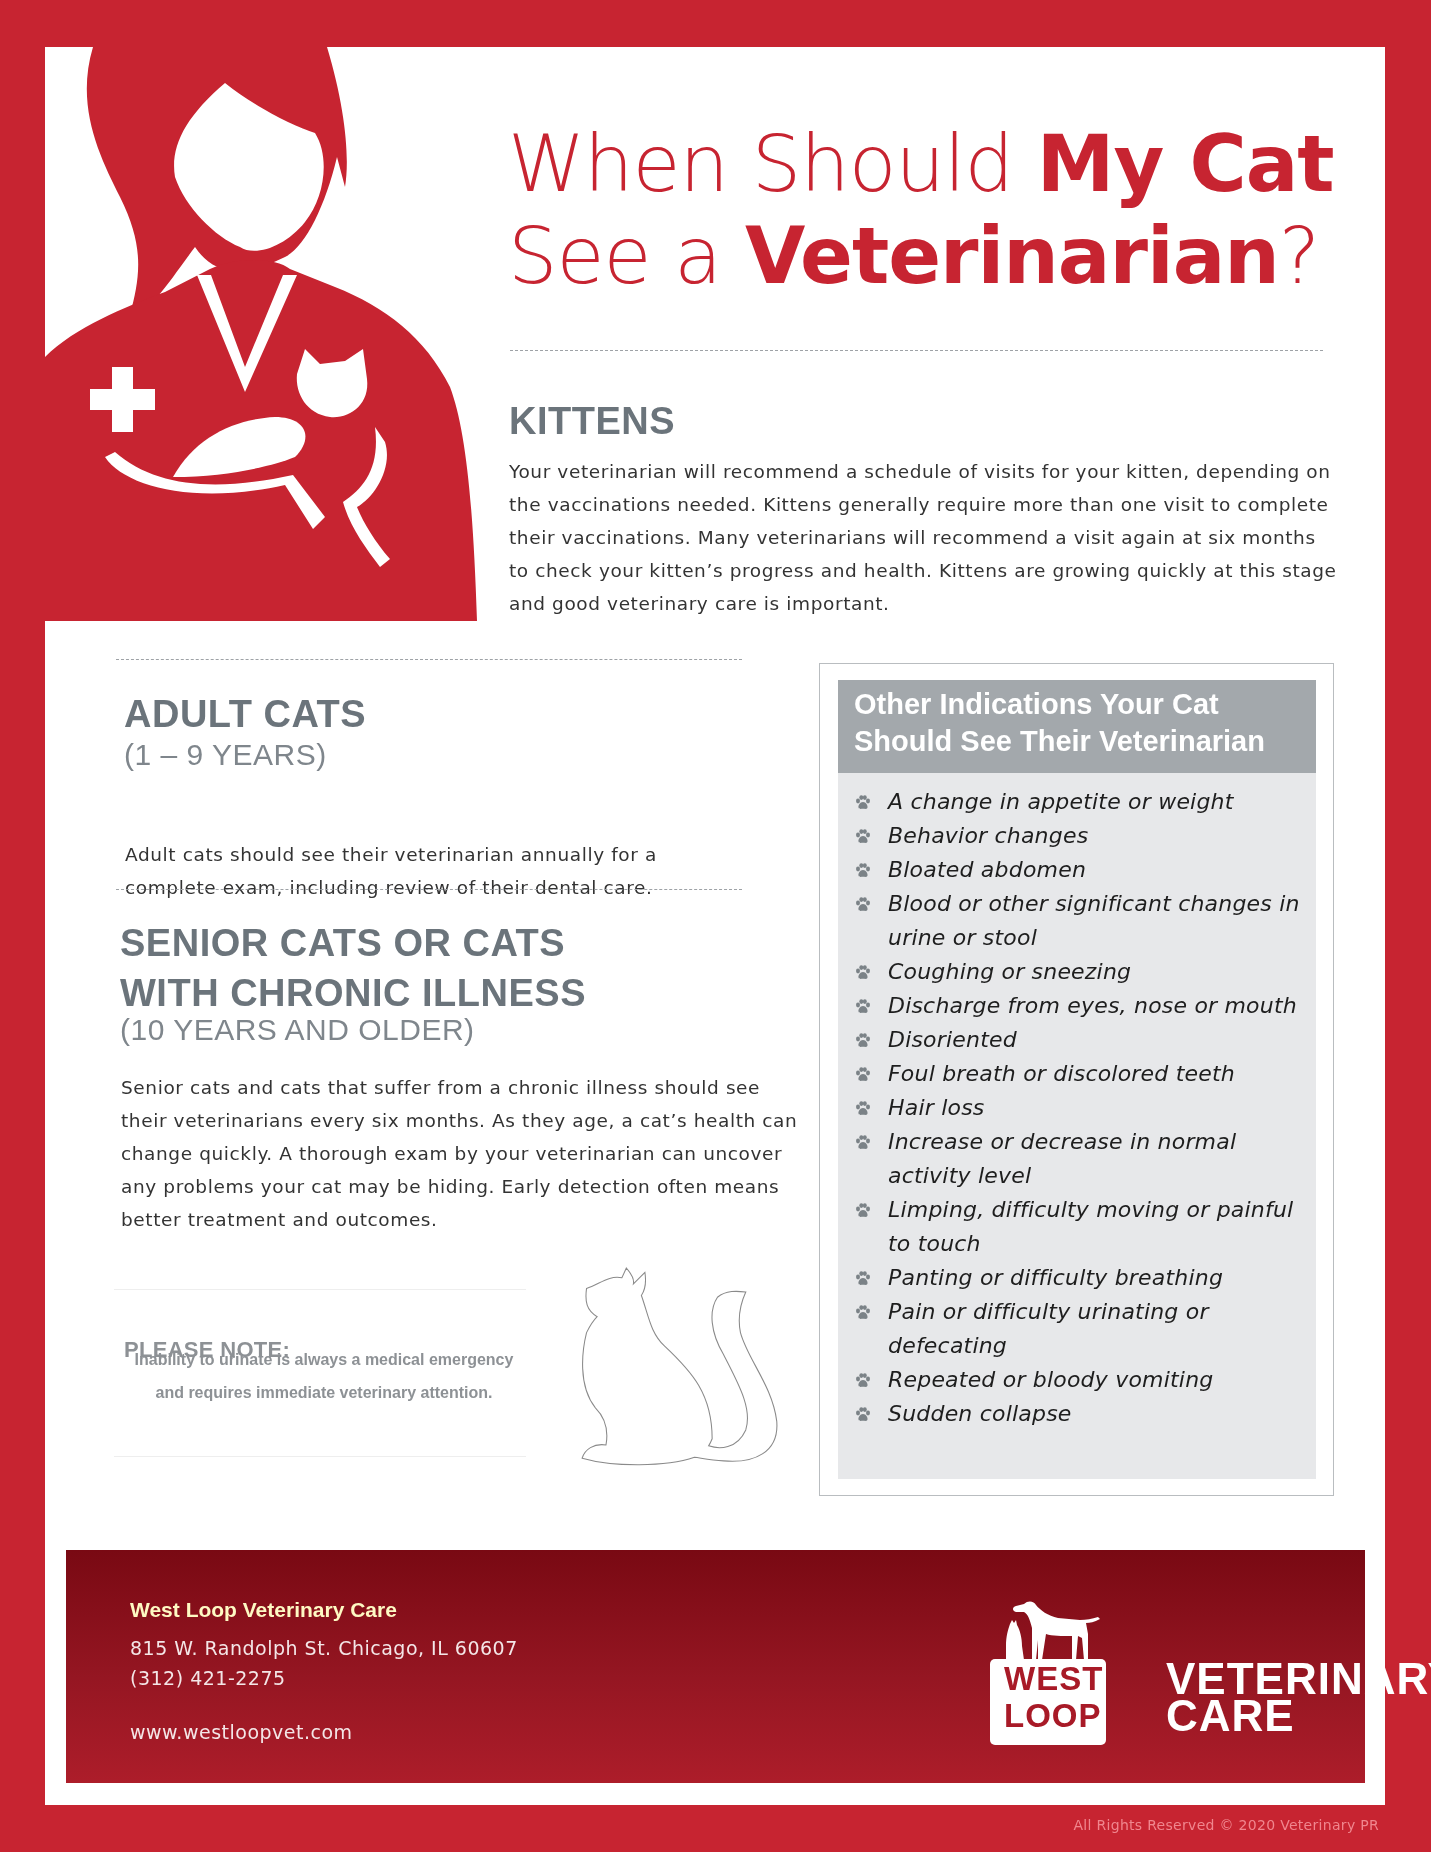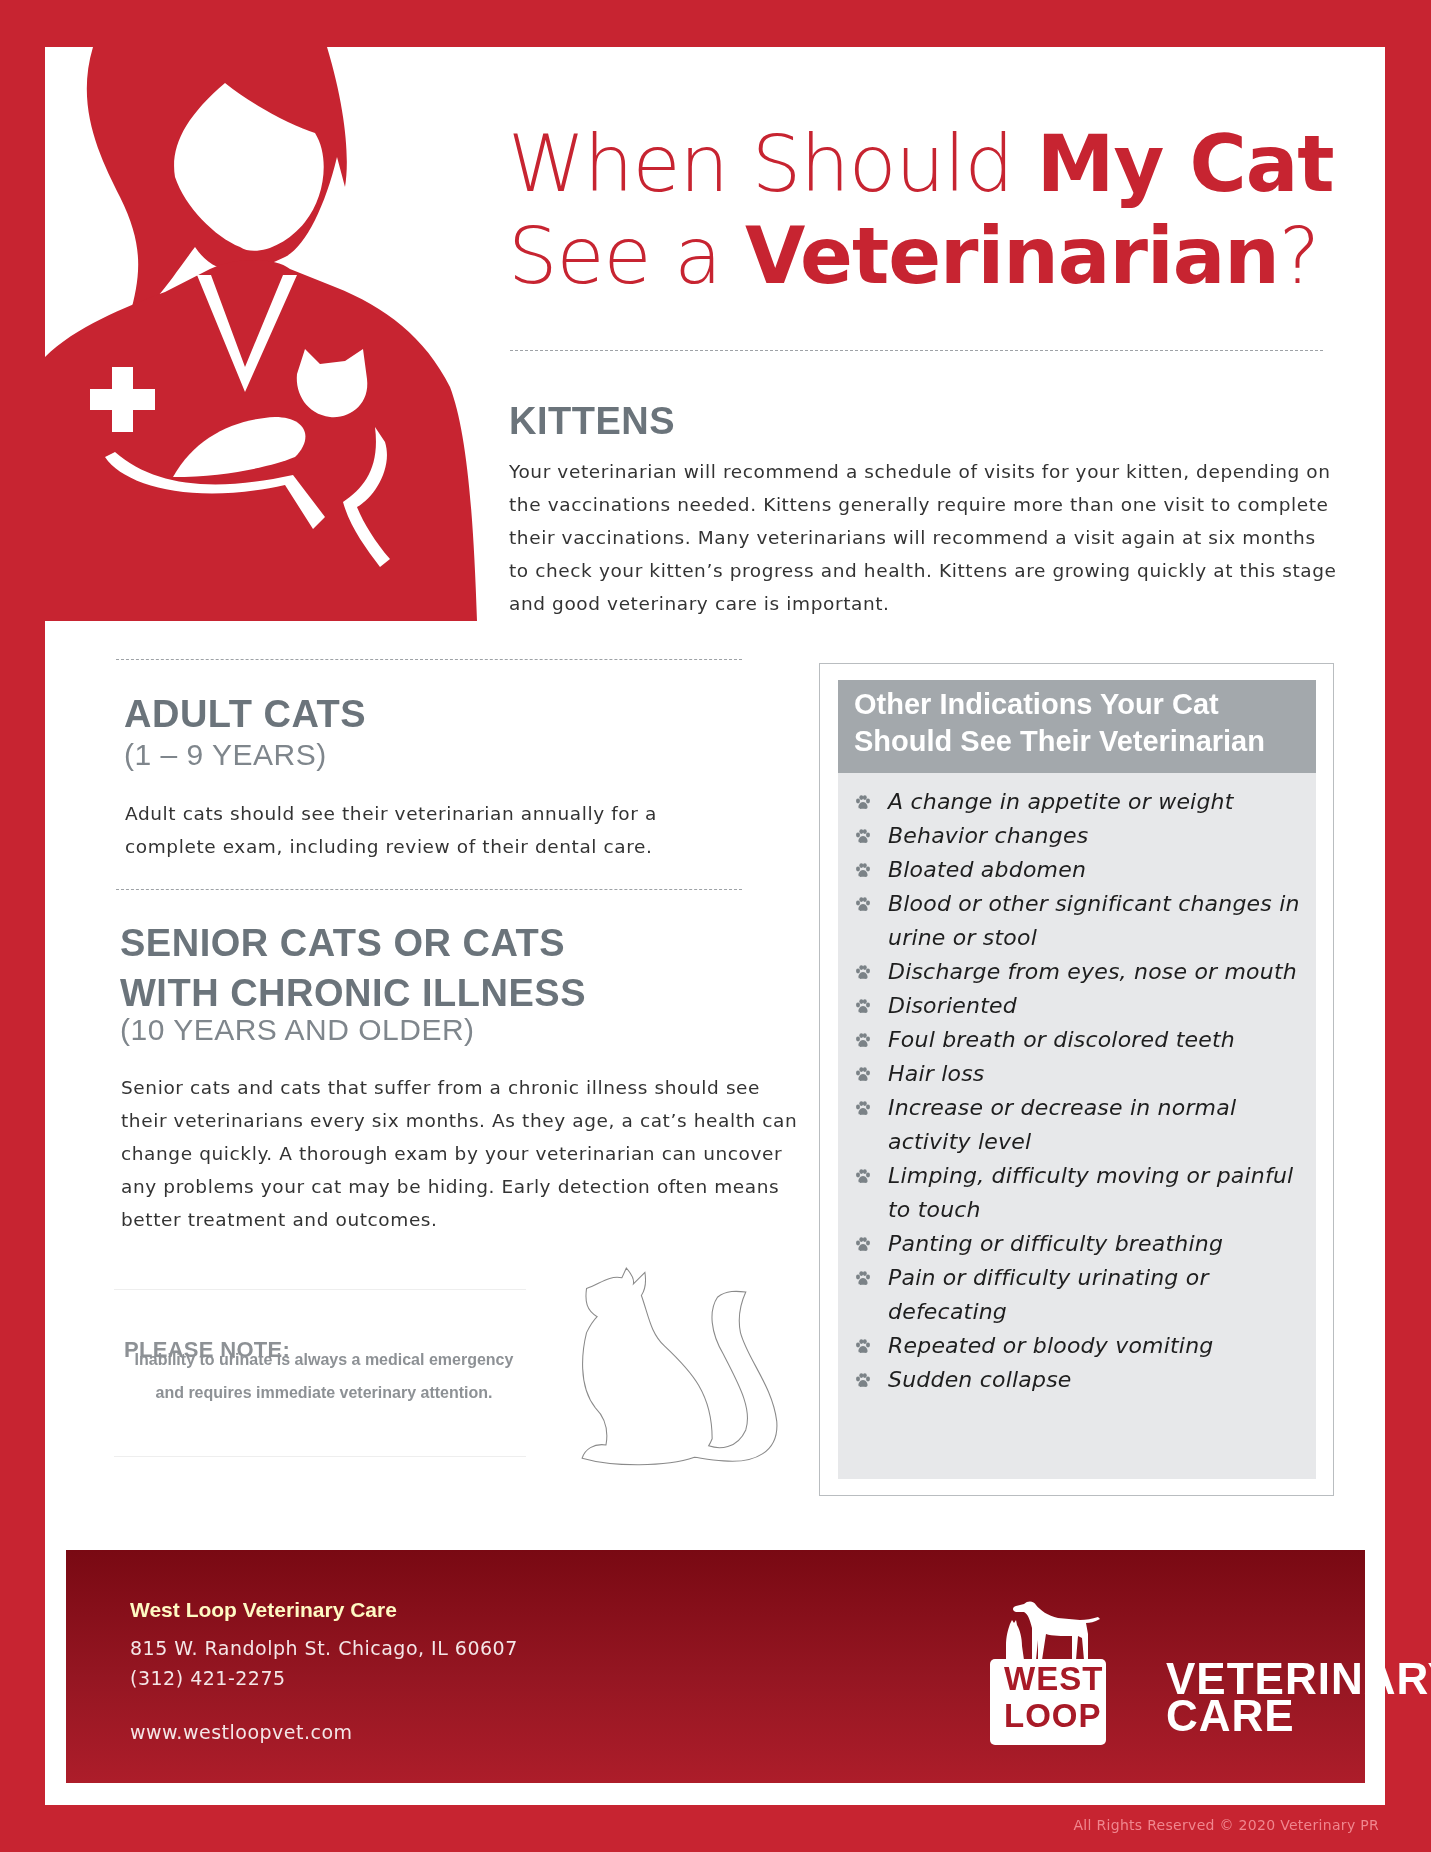--- a/index.html
+++ b/index.html
@@ -158,21 +158,21 @@
 
 <div class="dash" style="left:510px; top:350px; width:813px;"></div>
 
 <div class="section-heading" style="left:509px; top:400px; font-size:38px;">KITTENS</div>
 <div class="body-text" style="left:509px; top:455px; width:830px;">Your veterinarian will recommend a schedule of visits for your kitten, depending on the vaccinations needed. Kittens generally require more than one visit to complete their vaccinations. Many veterinarians will recommend a visit again at six months to check your kitten’s progress and health. Kittens are growing quickly at this stage and good veterinary care is important.</div>
 
 <div class="dash" style="left:116px; top:659px; width:626px;"></div>
 
 <div class="section-heading" style="left:124px; top:693px; font-size:38px;">ADULT CATS</div>
 <div class="section-sub" style="left:124px; top:738px; font-size:30px;">(1 – 9 YEARS)</div>
-<div class="body-text" style="left:125px; top:797px; width:600px;">Adult cats should see their veterinarian annually for a complete exam, including review of their dental care.</div>
+<div class="body-text" style="left:125px; top:838px; width:600px;">Adult cats should see their veterinarian annually for a complete exam, including review of their dental care.</div>
 
 <div class="dash" style="left:116px; top:889px; width:626px;"></div>
 
 <div class="section-heading" style="left:120px; top:918px; font-size:38px; line-height:50px; width:620px;">
   <div>SENIOR CATS OR CATS</div>
   <div>WITH CHRONIC ILLNESS</div>
 </div>
 <div class="section-sub" style="left:120px; top:1013px; font-size:30px;">(10 YEARS AND OLDER)</div>
 <div class="body-text" style="left:121px; top:1071px; width:680px;">Senior cats and cats that suffer from a chronic illness should see their veterinarians every six months. As they age, a cat’s health can change quickly. A thorough exam by your veterinarian can uncover any problems your cat may be hiding. Early detection often means better treatment and outcomes.</div>
 
@@ -229,20 +229,31 @@
         <svg viewBox="0 0 16 15">
           <g fill="#7b8287">
             <ellipse cx="3" cy="6" rx="2" ry="2.4"></ellipse>
             <ellipse cx="6.3" cy="2.6" rx="2" ry="2.4"></ellipse>
             <ellipse cx="9.8" cy="2.6" rx="2" ry="2.4"></ellipse>
             <ellipse cx="13" cy="6" rx="2" ry="2.4"></ellipse>
             <path d="M8 7 C11 7 13 10.5 12.5 12.5 C12 14.5 10 13.8 8 13.8 C6 13.8 4 14.5 3.5 12.5 C3 10.5 5 7 8 7 Z"></path>
           </g>
         </svg>
       </span><span>Blood or other significant changes in urine or stool</span></li>
+  <li class="ind-item"><span class="paw">
+        <svg viewBox="0 0 16 15">
+          <g fill="#7b8287">
+            <ellipse cx="3" cy="6" rx="2" ry="2.4"></ellipse>
+            <ellipse cx="6.3" cy="2.6" rx="2" ry="2.4"></ellipse>
+            <ellipse cx="9.8" cy="2.6" rx="2" ry="2.4"></ellipse>
+            <ellipse cx="13" cy="6" rx="2" ry="2.4"></ellipse>
+            <path d="M8 7 C11 7 13 10.5 12.5 12.5 C12 14.5 10 13.8 8 13.8 C6 13.8 4 14.5 3.5 12.5 C3 10.5 5 7 8 7 Z"></path>
+          </g>
+        </svg>
+      </span><span>Coughing or sneezing</span></li>
   <li class="ind-item"><span class="paw">
         <svg viewBox="0 0 16 15">
           <g fill="#7b8287">
             <ellipse cx="3" cy="6" rx="2" ry="2.4"></ellipse>
             <ellipse cx="6.3" cy="2.6" rx="2" ry="2.4"></ellipse>
             <ellipse cx="9.8" cy="2.6" rx="2" ry="2.4"></ellipse>
             <ellipse cx="13" cy="6" rx="2" ry="2.4"></ellipse>
             <path d="M8 7 C11 7 13 10.5 12.5 12.5 C12 14.5 10 13.8 8 13.8 C6 13.8 4 14.5 3.5 12.5 C3 10.5 5 7 8 7 Z"></path>
           </g>
         </svg>

